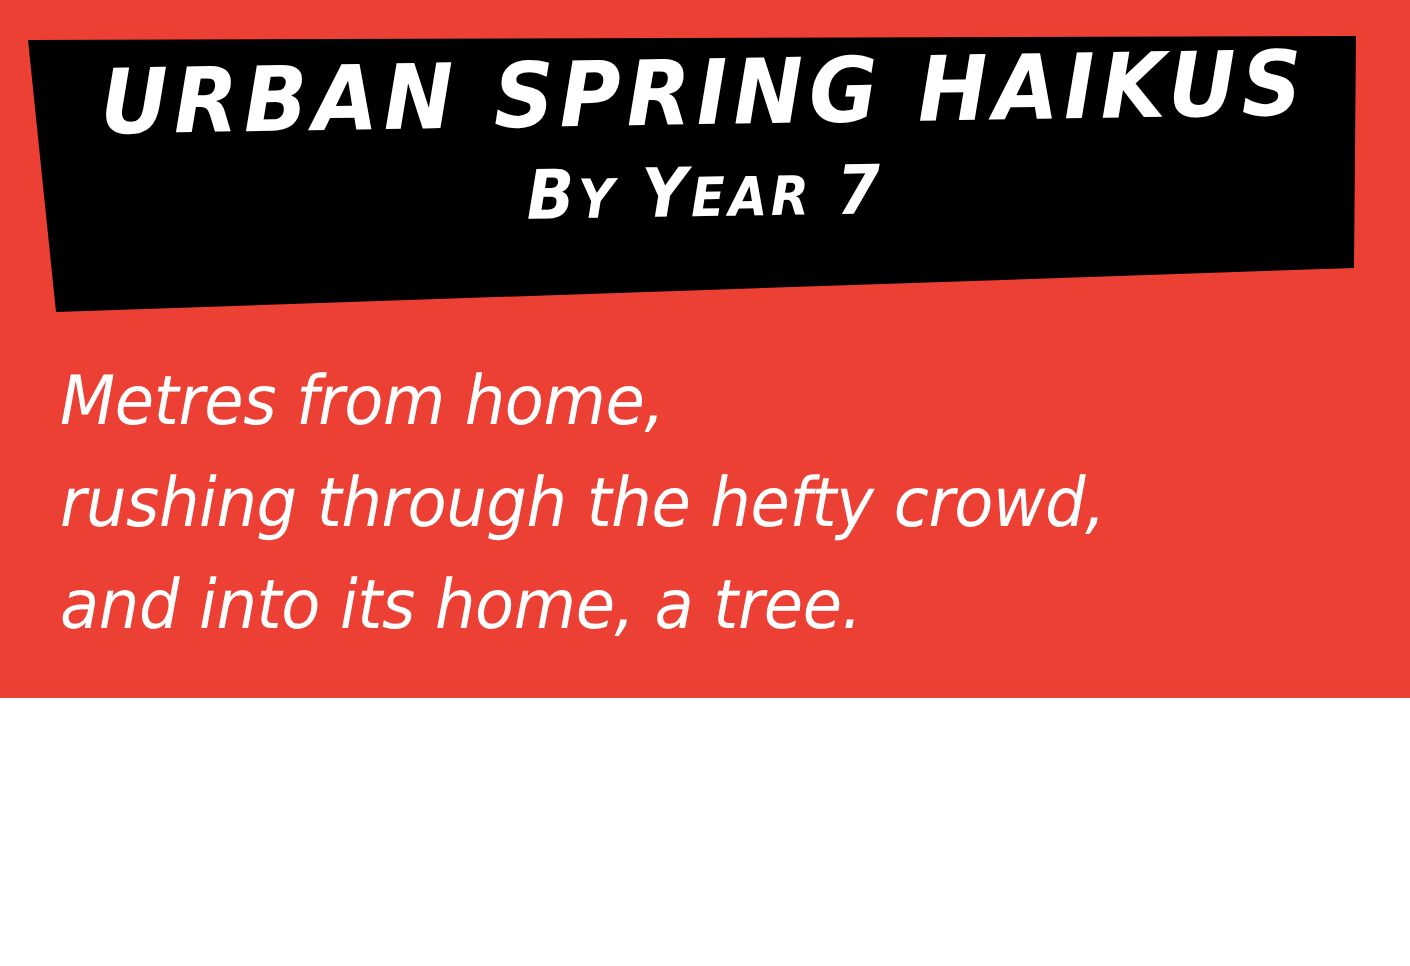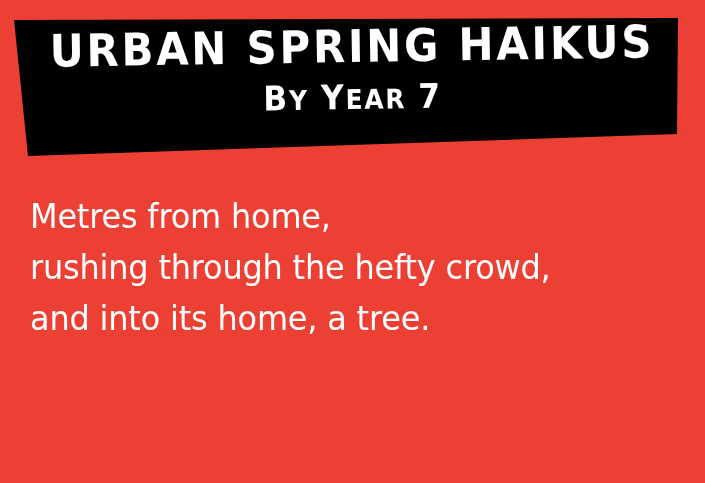--- a/index.html
+++ b/index.html
@@ -9,23 +9,24 @@
   body {
     width: 705px;
     height: 483px;
     overflow: hidden;
     font-family: "DejaVu Sans", sans-serif;
   }
 
   #poster {
     position: relative;
     width: 705px;
-    height: 483px;
+    height: 349px;
     background: #ec4034;
     overflow: hidden;
+    font-style: italic;
   }
 
   
   #banner-wrap {
     position: absolute;
     left: 0px;
     top: 0px;
     width: 705px;
     height: 170px;
   }
@@ -96,21 +97,21 @@
     white-space: nowrap;
   }
   .poem-title-line {
     color: #f2de28;
     font-weight: 700;
   }
   .haiku-line {
     color: #ffffff;
     font-weight: 400;
   }
-  #haiku-body { margin-top: 15px; }
+  #haiku-body { margin-top: 0; }
 </style>
 </head>
 <body>
 
 <div id="poster">
 
   <div id="banner-wrap">
     <div id="banner-shape"></div>
 
     <div id="banner-text">

